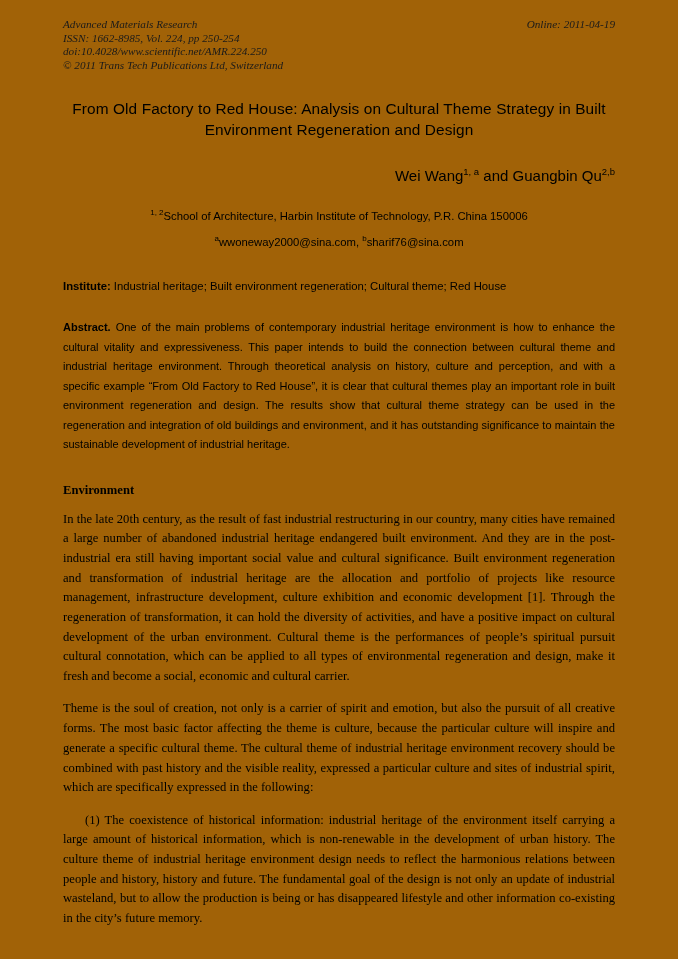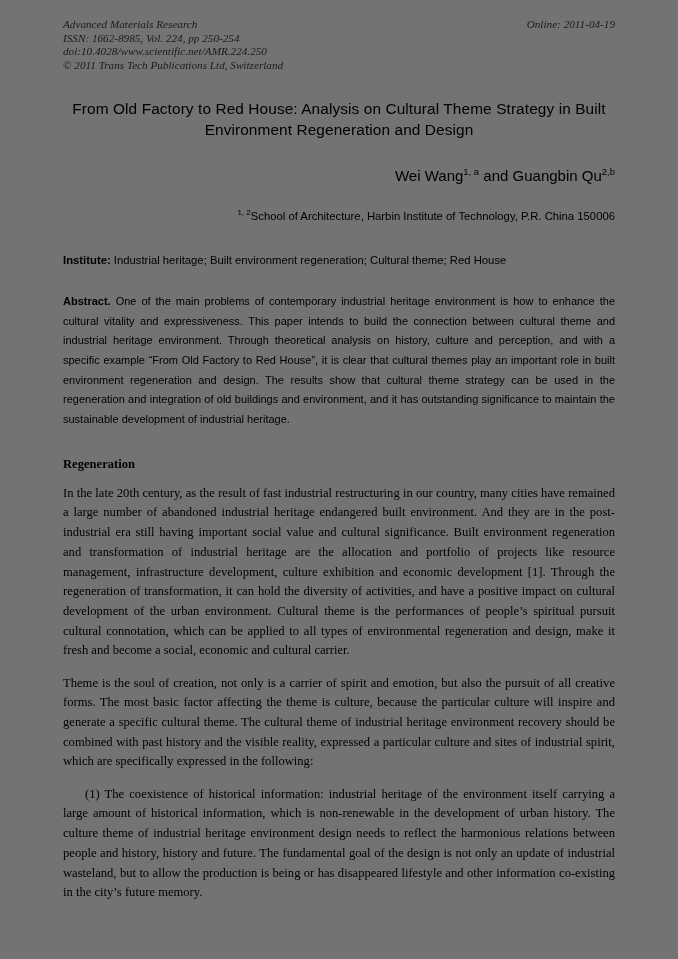--- a/index.html
+++ b/index.html
@@ -3,21 +3,21 @@
 <meta charset="utf-8">
 <style>
   html, body {
     margin: 0;
     padding: 0;
     background: #ffffff;
   }
   .page {
     width: 678px;
     height: 959px;
-    background: #737373;
+    background: #a16207;
     position: relative;
     box-sizing: border-box;
     padding: 18px 63px 0 63px;
     font-family: "Liberation Serif", serif;
     color: #000000;
     overflow: hidden;
   }
 
   
   .journal-header {
@@ -61,21 +61,21 @@
     text-align: right;
     font-weight: normal;
   }
   .authors sup { font-size: 9.5px; vertical-align: super; }
 
   .affiliation {
     margin-top: 19px;
     font-family: "Liberation Sans", sans-serif;
     font-size: 11.3px;
     line-height: 16px;
-    text-align: right;
+    text-align: center;
   }
   .affiliation sup { font-size: 8px; vertical-align: super; }
 
   .emails {
     margin-top: 7px;
     font-family: "Liberation Sans", sans-serif;
     font-size: 11.3px;
     line-height: 16px;
     text-align: center;
   }
@@ -141,30 +141,34 @@
   <h1 class="paper-title">From Old Factory to Red House: Analysis on Cultural Theme Strategy in Built Environment Regeneration and Design</h1>
 
   <div class="authors">
     <span>Wei Wang</span><sup>1, a</sup><span> and </span><span>Guangbin Qu</span><sup>2,b</sup>
   </div>
 
   <div class="affiliation">
     <sup>1, 2</sup><span>School of Architecture, Harbin Institute of Technology, P.R. China 150006</span>
   </div>
 
+  <div class="emails">
+    <sup>a</sup><span>wwoneway2000@sina.com,</span>
+    <sup>b</sup><span>sharif76@sina.com</span>
+  </div>
 
   <div class="keywords">
     <span class="kw-label">Institute:</span>
     <span>Industrial heritage; Built environment regeneration; Cultural theme; Red House</span>
   </div>
 
   <div class="abstract">
     <span class="abs-label">Abstract.</span>
     <span>One of the main problems of contemporary industrial heritage environment is how to enhance the cultural vitality and expressiveness. This paper intends to build the connection between cultural theme and industrial heritage environment. Through theoretical analysis on history, culture and perception, and with a specific example “From Old Factory to Red House”, it is clear that cultural themes play an important role in built environment regeneration and design. The results show that cultural theme strategy can be used in the regeneration and integration of old buildings and environment, and it has outstanding significance to maintain the sustainable development of industrial heritage.</span>
   </div>
 
-  <h2 class="section-heading">Regeneration</h2>
+  <h2 class="section-heading">Environment</h2>
   <p class="body-text tight">In the late 20th century, as the result of fast industrial restructuring in our country, many cities have remained a large number of abandoned industrial heritage endangered built environment. And they are in the post-industrial era still having important social value and cultural significance. Built environment regeneration and transformation of industrial heritage are the allocation and portfolio of projects like resource management, infrastructure development, culture exhibition and economic development [1]. Through the regeneration of transformation, it can hold the diversity of activities, and have a positive impact on cultural development of the urban environment. Cultural theme is the performances of people’s spiritual pursuit cultural connotation, which can be applied to all types of environmental regeneration and design, make it fresh and become a social, economic and cultural carrier.</p>
 
   <p class="body-text tight">Theme is the soul of creation, not only is a carrier of spirit and emotion, but also the pursuit of all creative forms. The most basic factor affecting the theme is culture, because the particular culture will inspire and generate a specific cultural theme. The cultural theme of industrial heritage environment recovery should be combined with past history and the visible reality, expressed a particular culture and sites of industrial spirit, which are specifically expressed in the following:</p>
   <p class="body-text tight indented">(1) The coexistence of historical information: industrial heritage of the environment itself carrying a large amount of historical information, which is non-renewable in the development of urban history. The culture theme of industrial heritage environment design needs to reflect the harmonious relations between people and history, history and future. The fundamental goal of the design is not only an update of industrial wasteland, but to allow the production is being or has disappeared lifestyle and other information co-existing in the city’s future memory.</p>
 
 </div>
 
 </body></html>

